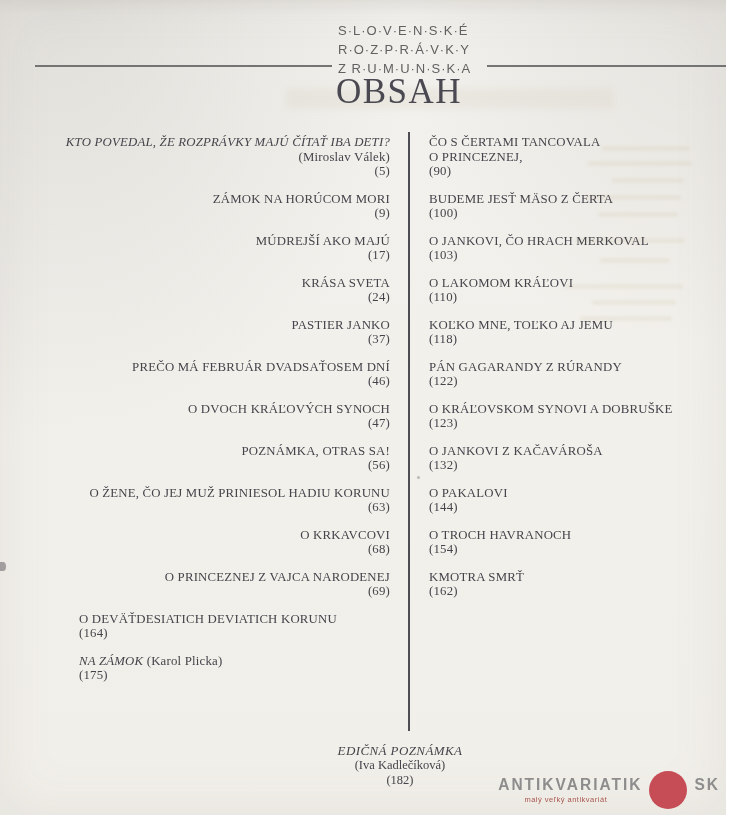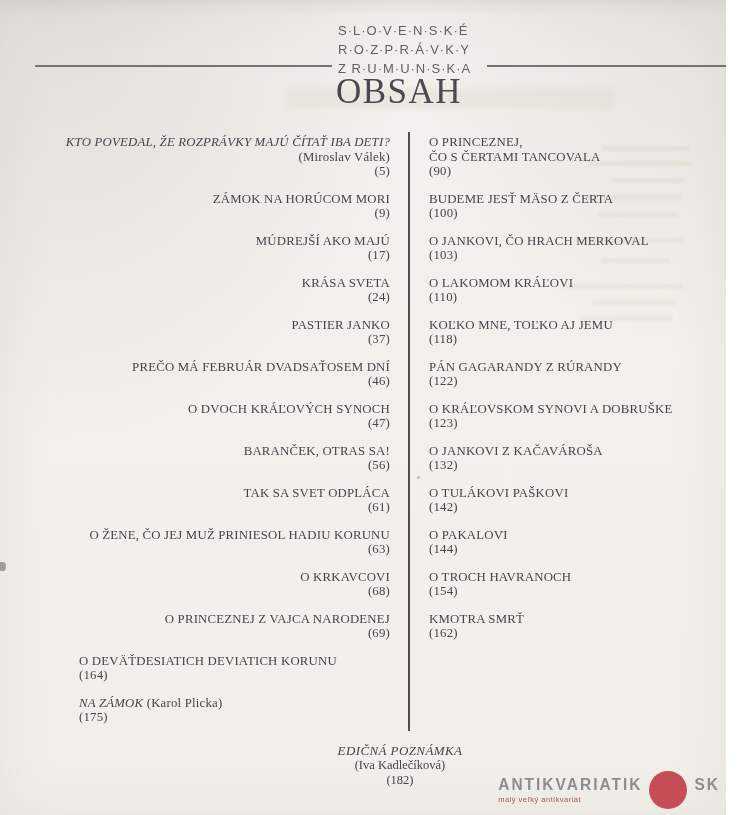--- a/index.html
+++ b/index.html
@@ -35,21 +35,21 @@
   .entry-title,.entry-author,.entry-page{line-height:14.5px;letter-spacing:.2px;}
   .italic{font-style:italic;}
   .entry-author-inline{font-style:normal;}
   
   .edition-note{position:absolute;left:25px;top:743px;width:750px;text-align:center;}
   .note-title{font-size:13px;line-height:15px;letter-spacing:.4px;}
   .note-author,.note-page{font-size:12.5px;line-height:15px;}
   
   .logo{position:absolute;right:6px;bottom:6px;display:flex;align-items:flex-start;
     font-family:"Liberation Sans",sans-serif;}
-  .logo-text-col{display:flex;flex-direction:column;align-items:flex-start;padding-top:4px;}
+  .logo-text-col{display:flex;flex-direction:column;align-items:center;padding-top:4px;}
   .logo-brand,.logo-sk{font-weight:bold;font-size:15.5px;letter-spacing:2px;color:#8d8d8d;
     transform:scaleY(1.12);white-space:nowrap;}
   .logo-sk{padding-top:4px;}
   .logo-tagline{font-size:7.5px;color:#a8564e;letter-spacing:.5px;margin-top:2px;margin-right:9px;}
   .logo-circle{width:38px;height:38px;border-radius:50%;background:#c64c56;margin:0 7px;}
   
   .ghost{position:absolute;background:#c2b28d;opacity:.14;filter:blur(1.6px);border-radius:2px;}
   .ghost-band{position:absolute;left:286px;top:88px;width:328px;height:21px;background:#d9d3c3;
     opacity:.28;filter:blur(3px);}
   .speck{position:absolute;background:#55525a;border-radius:50%;}
@@ -87,22 +87,22 @@
   <div class="toc">
     <div class="toc-divider"></div>
     <div>
         <div class="toc-row">
           <div class="cell-left">
             <div class="entry-title italic">KTO POVEDAL, ŽE ROZPRÁVKY MAJÚ ČÍTAŤ IBA DETI?</div>
             <div class="entry-author">(Miroslav Válek)</div>
             <div class="entry-page">(5)</div>
           </div>
           <div class="cell-right">
+            <div class="entry-title">ČO S ČERTAMI TANCOVALA</div>
             <div class="entry-title">O PRINCEZNEJ,</div>
-            <div class="entry-title">ČO S ČERTAMI TANCOVALA</div>
             <div class="entry-page">(90)</div>
           </div>
         </div>
         <div class="toc-row">
           <div class="cell-left">
             <div class="entry-title">ZÁMOK NA HORÚCOM MORI</div>
             <div class="entry-page">(9)</div>
           </div>
           <div class="cell-right">
             <div class="entry-title">BUDEME JESŤ MÄSO Z ČERTA</div>
@@ -154,36 +154,26 @@
             <div class="entry-title">O DVOCH KRÁĽOVÝCH SYNOCH</div>
             <div class="entry-page">(47)</div>
           </div>
           <div class="cell-right">
             <div class="entry-title">O KRÁĽOVSKOM SYNOVI A DOBRUŠKE</div>
             <div class="entry-page">(123)</div>
           </div>
         </div>
         <div class="toc-row">
           <div class="cell-left">
-            <div class="entry-title">BARANČEK, OTRAS SA!</div>
+            <div class="entry-title">POZNÁMKA, OTRAS SA!</div>
             <div class="entry-page">(56)</div>
           </div>
           <div class="cell-right">
             <div class="entry-title">O JANKOVI Z KAČAVÁROŠA</div>
             <div class="entry-page">(132)</div>
-          </div>
-        </div>
-        <div class="toc-row">
-          <div class="cell-left">
-            <div class="entry-title">TAK SA SVET ODPLÁCA</div>
-            <div class="entry-page">(61)</div>
-          </div>
-          <div class="cell-right">
-            <div class="entry-title">O TULÁKOVI PAŠKOVI</div>
-            <div class="entry-page">(142)</div>
           </div>
         </div>
         <div class="toc-row">
           <div class="cell-left">
             <div class="entry-title">O ŽENE, ČO JEJ MUŽ PRINIESOL HADIU KORUNU</div>
             <div class="entry-page">(63)</div>
           </div>
           <div class="cell-right">
             <div class="entry-title">O PAKALOVI</div>
             <div class="entry-page">(144)</div>

